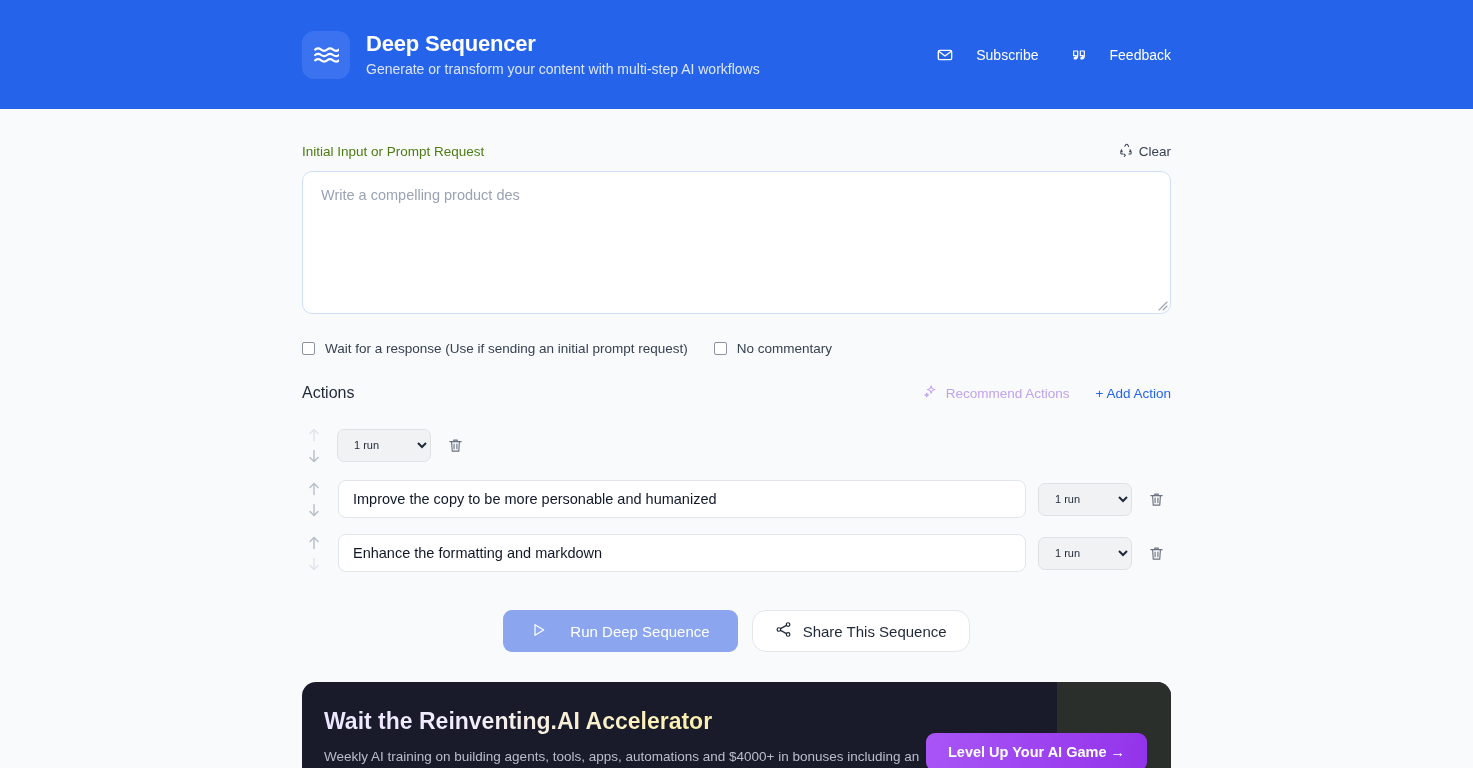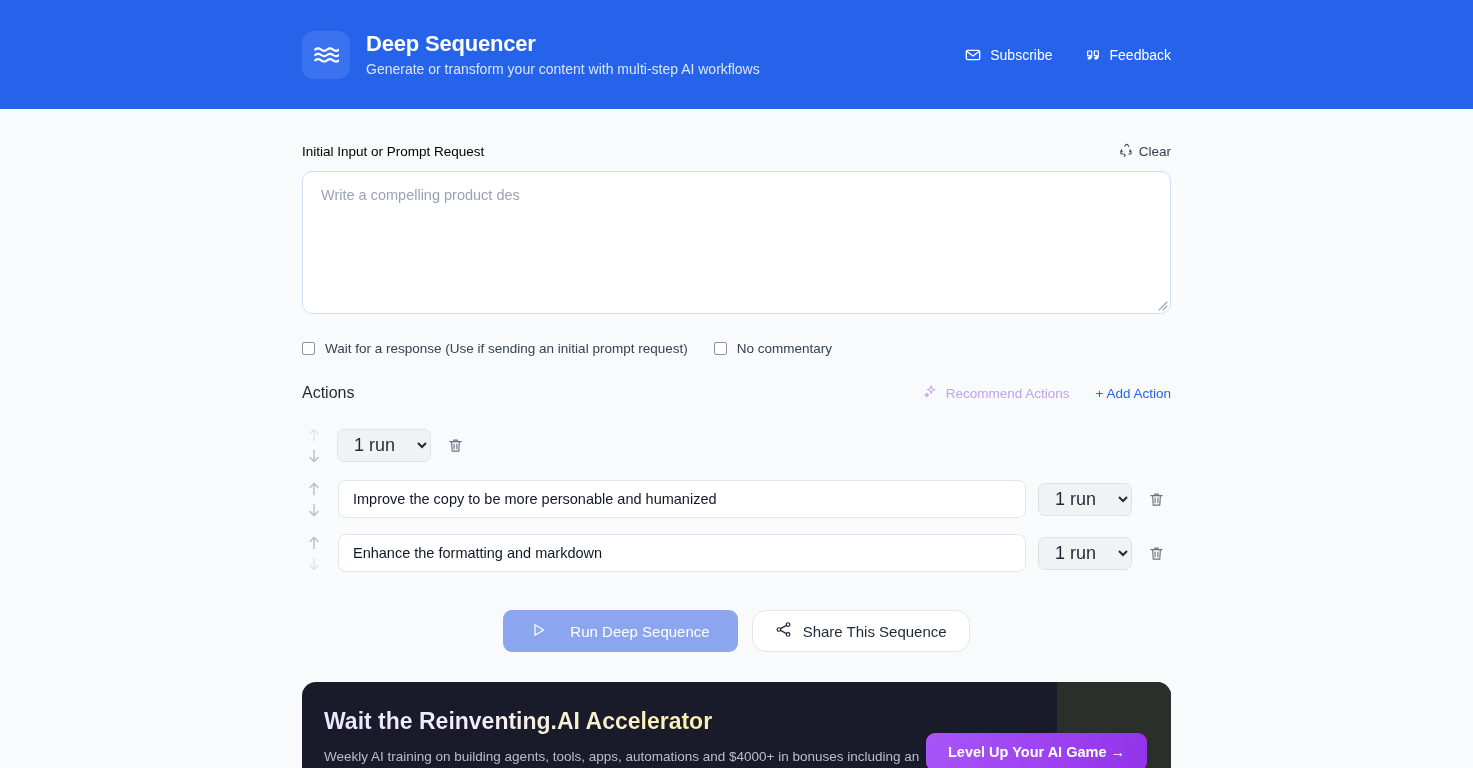--- a/index.html
+++ b/index.html
@@ -45,40 +45,40 @@
     line-height: 1.2;
   }
   .header-actions {
     position: absolute;
     right: 302px;
     display: flex;
     align-items: center;
     gap: 32px;
   }
   .header-link {
-    display: flex; align-items: center; gap: 9px;
+    display: flex; align-items: center; gap: 23px;
     color: #ffffff;
     font-size: 14px;
     cursor: pointer;
     text-decoration: none;
   }
   .header-link svg { display: block; }
 
   
   .main {
     padding: 0 302px;
   }
   .row-between {
     display: flex;
     align-items: center;
     justify-content: space-between;
   }
   .field-label {
     font-size: 13.5px;
-    color: #000000;
+    color: #4d7c0f;
     padding-top: 34px;
     padding-bottom: 11px;
   }
   .clear-btn {
     display: flex; align-items: center; gap: 6px;
     font-size: 13.5px;
     color: #374151;
     cursor: pointer;
     background: none; border: none;
     font-family: inherit;
@@ -180,21 +180,21 @@
   }
   .run-select {
     flex: none;
     width: 94px;
     height: 33px;
     margin-left: 12px;
     border: 1px solid #dfe1e5;
     border-radius: 7px;
     background: #f1f2f4;
     padding: 0 8px 0 12px;
-    font-size: 18px;
+    font-size: 11px;
     font-family: inherit;
     color: #1f2937;
     cursor: pointer;
     outline: none;
   }
   .del-btn {
     flex: none;
     margin-left: 16px;
     background: none; border: none; padding: 0;
     cursor: pointer; line-height: 0;

